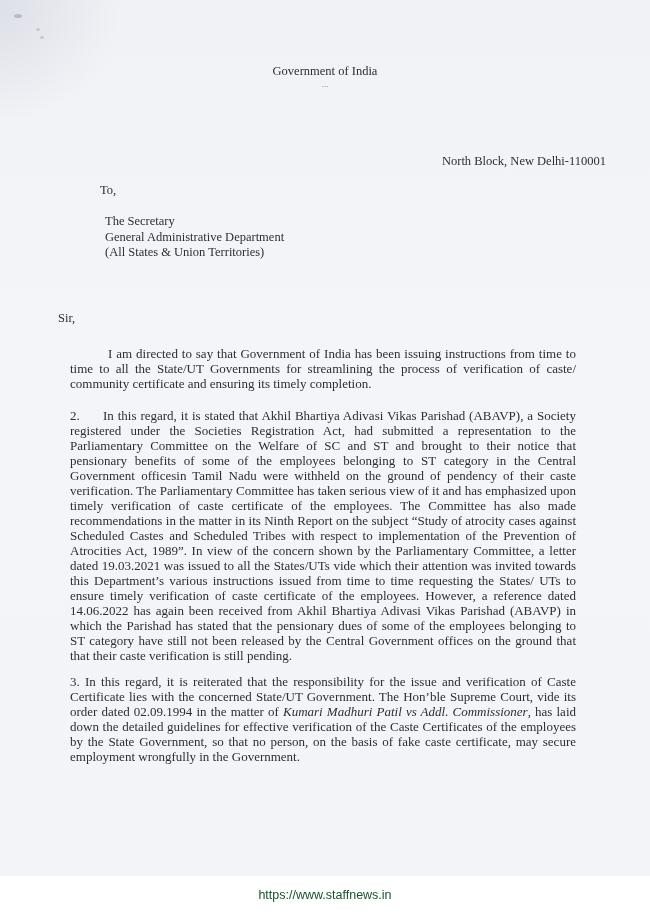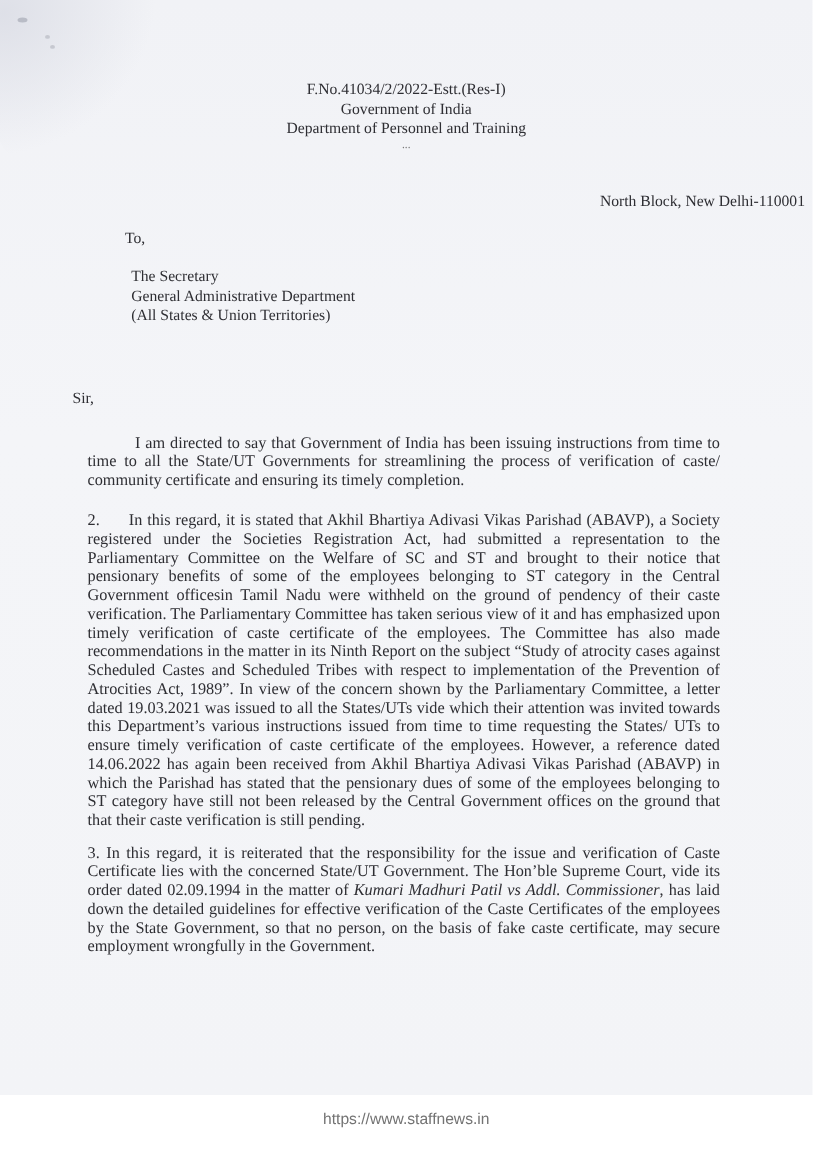--- a/index.html
+++ b/index.html
@@ -29,21 +29,21 @@
   .fold-mark.c { left: 40px; top: 36px; width: 4px; height: 3px; background: #c6c8d0; }
 
   .header {
     position: absolute; left: 200px; top: 64px; width: 250px;
     text-align: center; font-size: 12.5px; line-height: 15.5px;
   }
   .header .dots { font-size: 9px; line-height: 9px; color: #777; }
 
   .addr {
     position: absolute; right: 6px; top: 153px; width: 240px;
-    text-align: right; font-size: 12.5px; line-height: 16px;
+    text-align: center; font-size: 12.5px; line-height: 16px;
   }
   .addr sup { font-size: 7px; }
 
   .to-label { position: absolute; left: 72px; top: 183px; font-size: 12.5px; margin-left: 28px; }
   .recipient {
     position: absolute; left: 105px; top: 214px; font-size: 12.5px; line-height: 15.5px;
   }
 
   .subject {
     position: absolute; left: 70px; top: 276px; font-size: 12.5px; font-weight: bold;
@@ -61,35 +61,33 @@
   .p3 { top: 674px; }
   .p3 i { font-style: italic; }
 
   .footer-bar {
     position: absolute; left: 0; top: 876px; width: 650px; height: 44px;
     background: #ffffff;
   }
   .footer-url {
     position: absolute; left: 0; width: 650px; top: 888px;
     text-align: center; font-family: "Liberation Sans", sans-serif;
-    font-size: 12.5px; color: #737373;
+    font-size: 12.5px; color: #14532d;
   }
 </style>
 </head>
 <body>
 
 <div class="page">
   <span class="fold-mark"></span>
   <span class="fold-mark b"></span>
   <span class="fold-mark c"></span>
 
   <div class="header">
-    <div>F.No.41034/2/2022-Estt.(Res-I)</div>
     <div>Government of India</div>
-    <div>Department of Personnel and Training</div>
     <div class="dots">...</div>
   </div>
 
   <div class="addr">
     <div>North Block, New Delhi-110001</div>
   </div>
 
   <div class="to-label">To,</div>
   <div class="recipient">
     <div>The Secretary</div>

